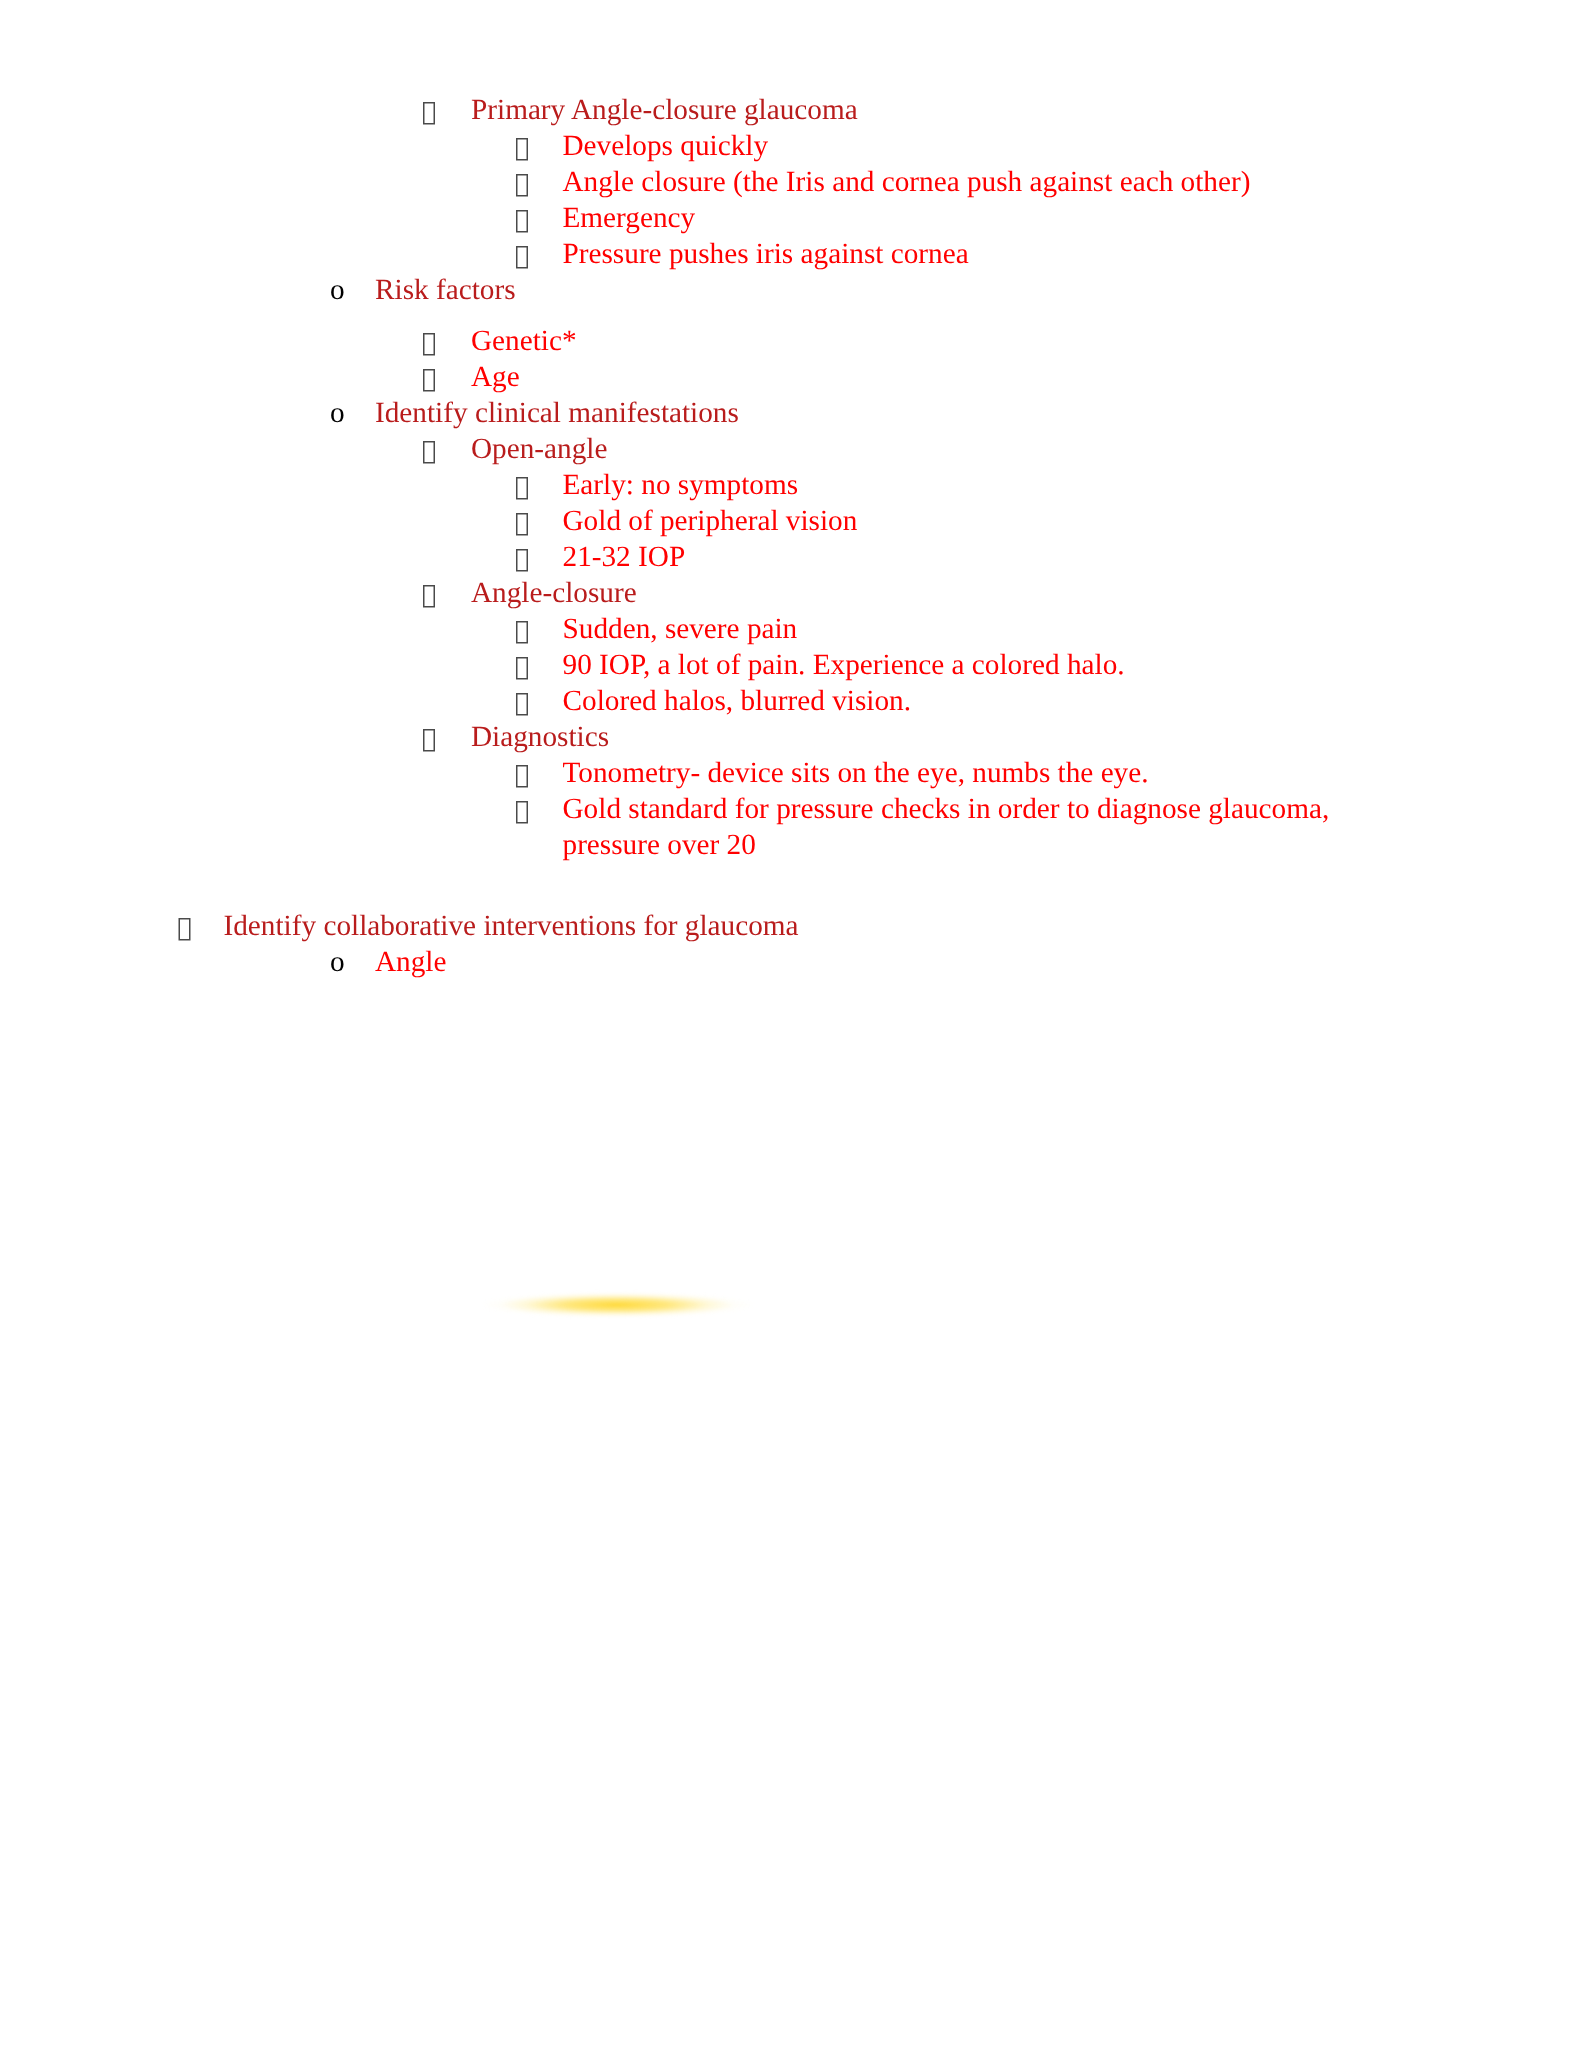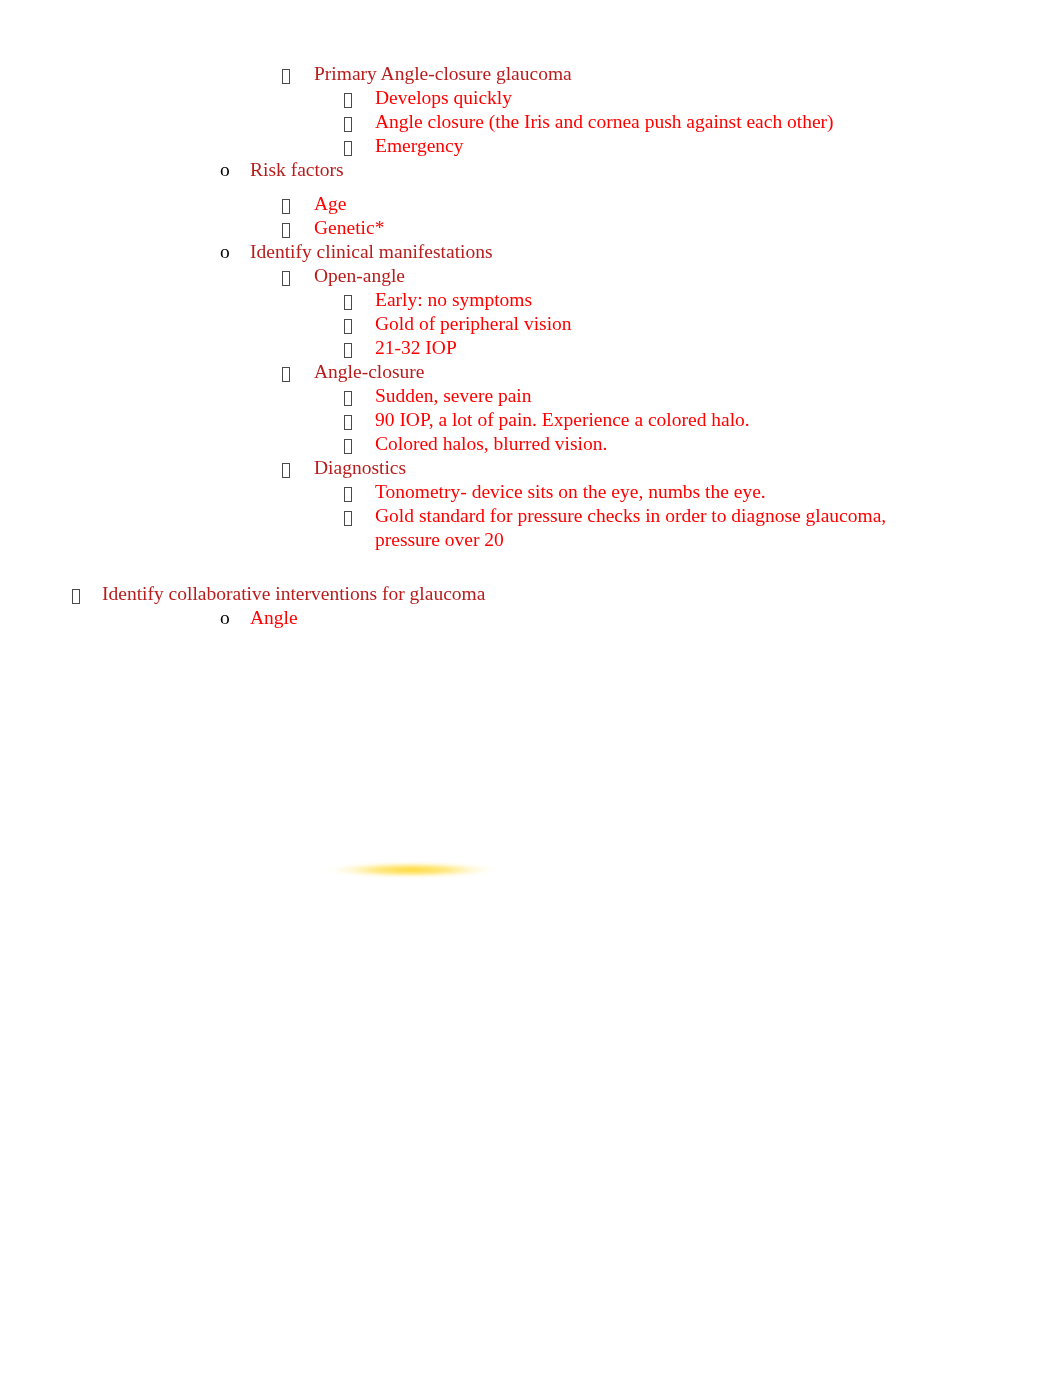--- a/index.html
+++ b/index.html
@@ -59,21 +59,21 @@
 
   .text {
     flex: 1 1 auto;
     display: block;
   }
 
   .red  { color: #FF0000; }
   .blk  { color: #b91c1c; }
 
   
-  .lvl1 { margin-left: 72px; align-items: center; }
+  .lvl1 { margin-left: 119px; align-items: center; }
   .lvl2 { margin-left: 220px; }
   .lvl3 { margin-left: 282px; }
   .lvl4 { margin-left: 344px; }
 
   .lvl1 > .marker { width: 30px; }
   .lvl2 > .marker { width: 30px; }
   .lvl3 > .marker { width: 32px; }
   .lvl4 > .marker { width: 31px; }
 
   .lvl4 > .text { max-width: 580px; }
@@ -130,36 +130,40 @@
     <div class="row lvl4">
       <span class="marker"><span class="tofu"></span></span>
       <span class="text red">Angle closure (the Iris and cornea push against each other)</span>
     </div>
 
     <div class="row lvl4">
       <span class="marker"><span class="tofu"></span></span>
       <span class="text red">Emergency</span>
     </div>
 
+    <div class="row lvl4">
+      <span class="marker"><span class="tofu"></span></span>
+      <span class="text red">Pressure pushes iris against cornea</span>
+    </div>
 
     <div class="row lvl2">
       <span class="marker o-marker">o</span>
       <span class="text blk">Risk factors</span>
     </div>
 
     <div class="spacer-sm"></div>
 
     <div class="row lvl3 tight">
       <span class="marker"><span class="tofu"></span></span>
+      <span class="text red">Genetic*</span>
+    </div>
+
+    <div class="row lvl3 tight">
+      <span class="marker"><span class="tofu"></span></span>
       <span class="text red">Age</span>
-    </div>
-
-    <div class="row lvl3 tight">
-      <span class="marker"><span class="tofu"></span></span>
-      <span class="text red">Genetic*</span>
     </div>
 
     <div class="row lvl2">
       <span class="marker o-marker">o</span>
       <span class="text blk">Identify clinical manifestations</span>
     </div>
 
     <div class="row lvl3">
       <span class="marker"><span class="tofu"></span></span>
       <span class="text blk">Open-angle</span>

